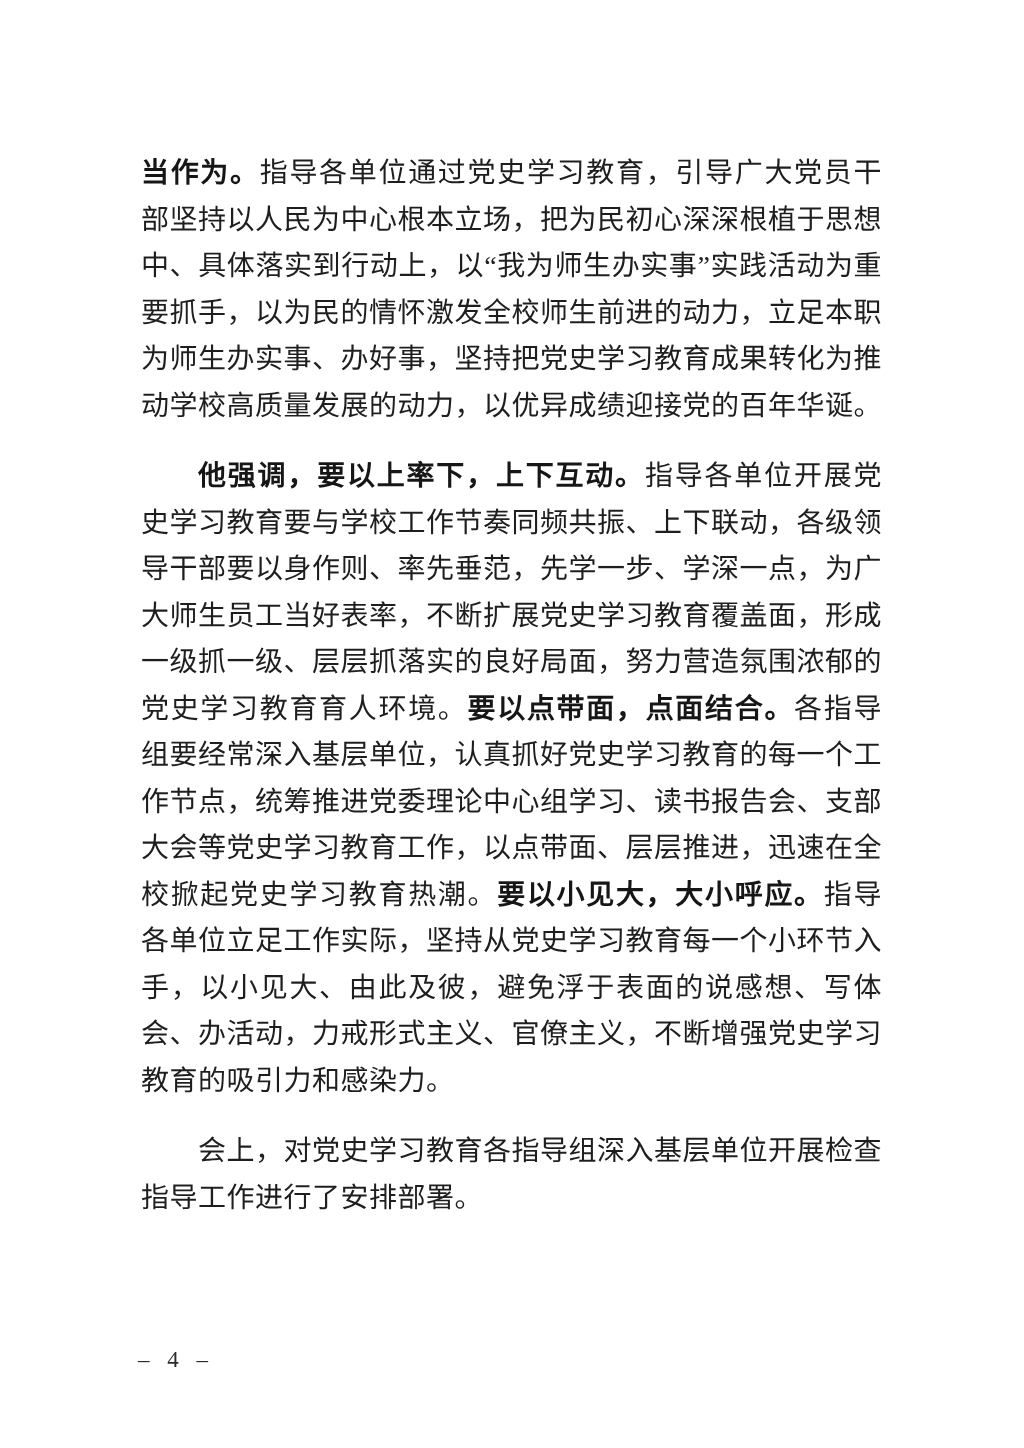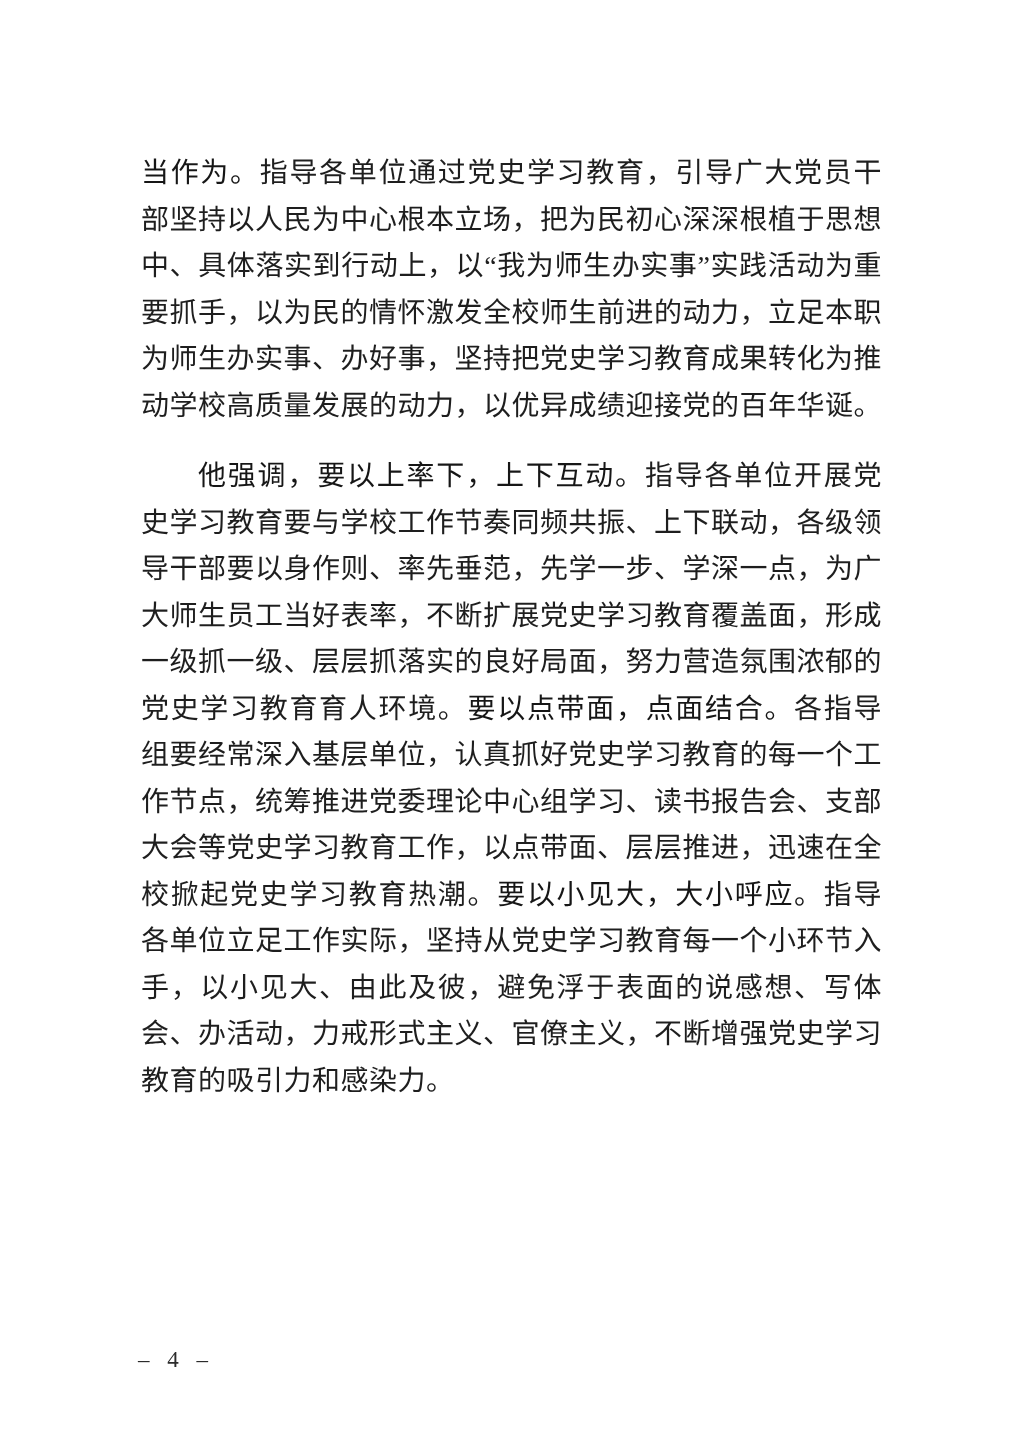--- a/index.html
+++ b/index.html
@@ -30,36 +30,37 @@
   .para {
     margin: 0;
     padding: 0;
   }
   .para.indent {
     text-indent: 57px;
     margin-top: 24px;
   }
   .emphasis-run {
     font-family: "Liberation Sans", "DejaVu Sans", sans-serif;
-    font-weight: 400;
+    font-weight: 700;
     color: #161616;
   }
   .page-number {
     position: absolute;
     left: 138px;
     top: 1347px;
     font-size: 23px;
     letter-spacing: 6px;
     color: #2b2b2b;
     font-family: "Liberation Serif", "DejaVu Serif", serif;
   }
 </style>
 </head>
 <body>
 
 <div class="page">
   <div class="document-body">
 
   <p class="para"><strong class="emphasis-run">当作为。</strong><span class="text-run">指导各单位通过党史学习教育，引导广大党员干部坚持以人民为中心根本立场，把为民初心深深根植于思想中、具体落实到行动上，以“我为师生办实事”实践活动为重要抓手，以为民的情怀激发全校师生前进的动力，立足本职为师生办实事、办好事，坚持把党史学习教育成果转化为推动学校高质量发展的动力，以优异成绩迎接党的百年华诞。</span></p>
       <p class="para indent"><strong class="emphasis-run">他强调，要以上率下，上下互动。</strong><span class="text-run">指导各单位开展党史学习教育要与学校工作节奏同频共振、上下联动，各级领导干部要以身作则、率先垂范，先学一步、学深一点，为广大师生员工当好表率，不断扩展党史学习教育覆盖面，形成一级抓一级、层层抓落实的良好局面，努力营造氛围浓郁的党史学习教育育人环境。</span><strong class="emphasis-run">要以点带面，点面结合。</strong><span class="text-run">各指导组要经常深入基层单位，认真抓好党史学习教育的每一个工作节点，统筹推进党委理论中心组学习、读书报告会、支部大会等党史学习教育工作，以点带面、层层推进，迅速在全校掀起党史学习教育热潮。</span><strong class="emphasis-run">要以小见大，大小呼应。</strong><span class="text-run">指导各单位立足工作实际，坚持从党史学习教育每一个小环节入手，以小见大、由此及彼，避免浮于表面的说感想、写体会、办活动，力戒形式主义、官僚主义，不断增强党史学习教育的吸引力和感染力。</span></p>
+      <p class="para indent"><span class="text-run">会上，对党史学习教育各指导组深入基层单位开展检查指导工作进行了安排部署。</span></p>
     </div>
   <div class="page-number">– 4 –</div>
 </div>
 
 </body></html>

